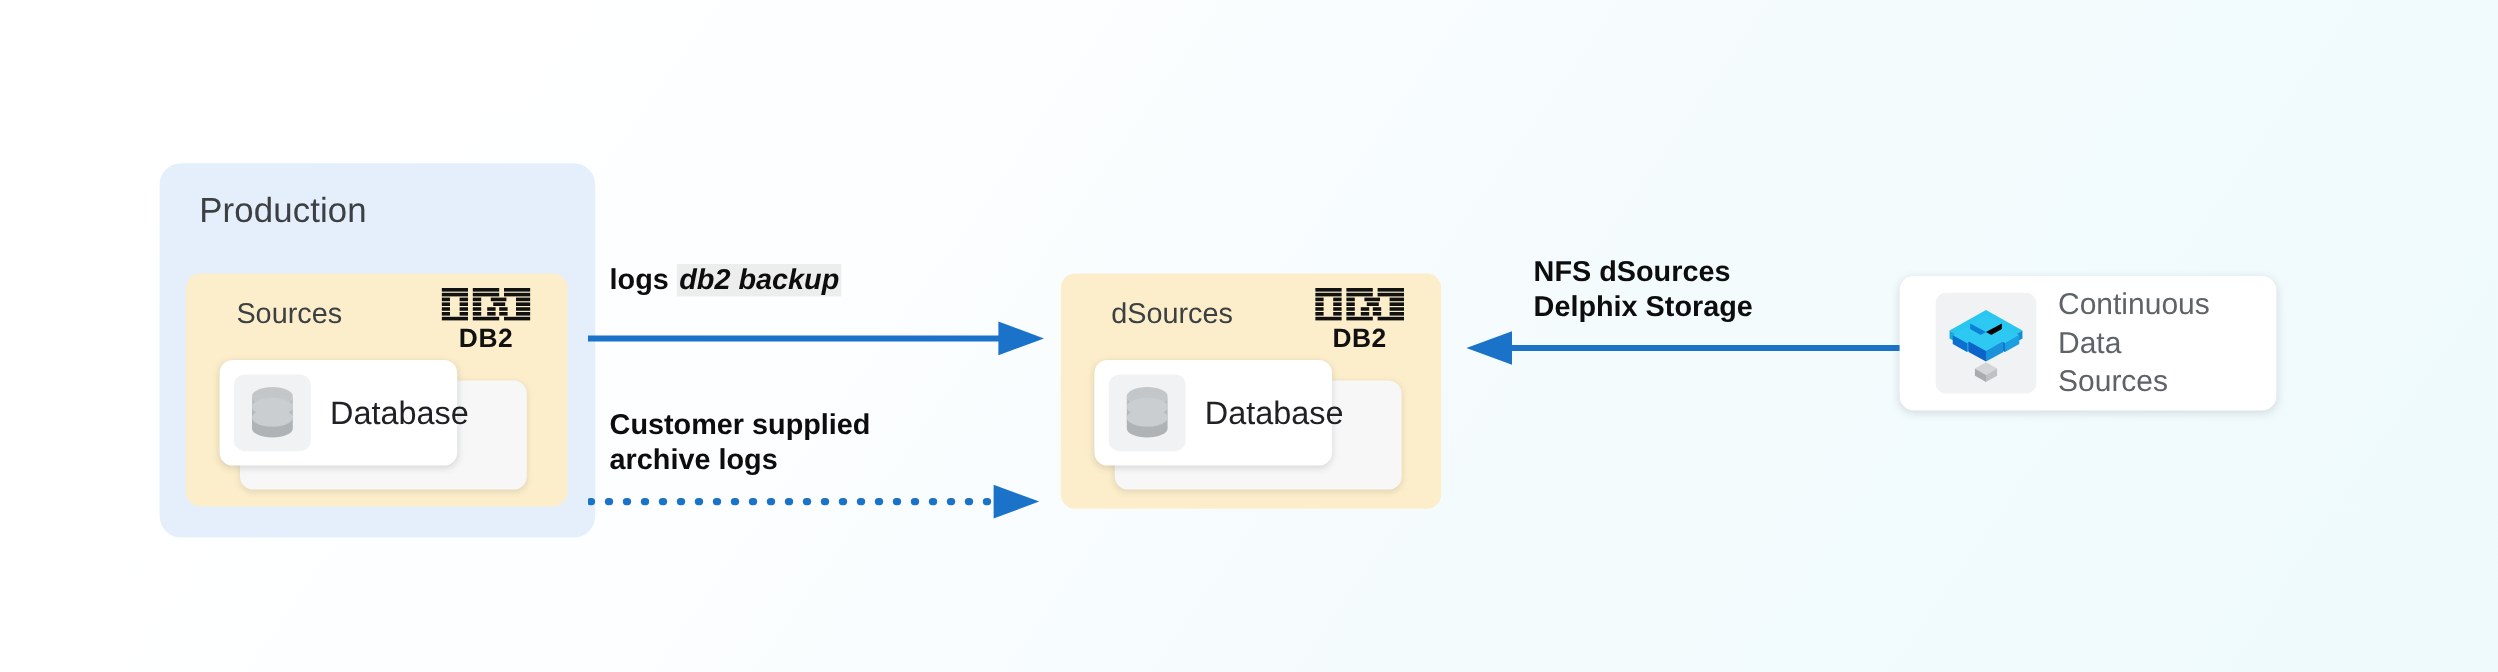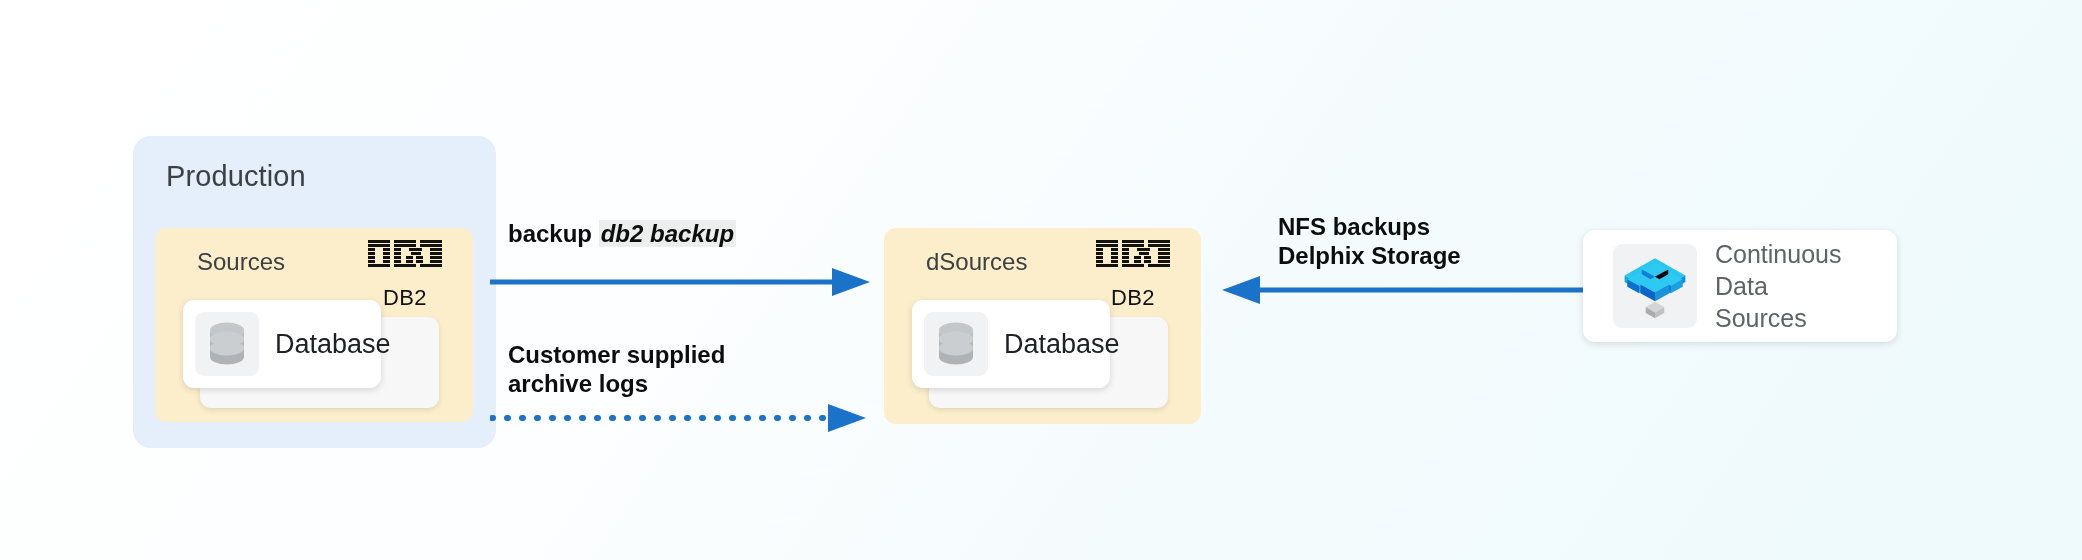--- a/index.html
+++ b/index.html
@@ -75,24 +75,24 @@
     text-align: center;
   }
   .ibm-mark {
     width: 74px;
     height: 30px;
     margin: 0 auto;
     display: block;
   }
   .db2-text {
     font-size: 22px;
-    font-weight: normal;
+    font-weight: bold;
     color: #111;
     letter-spacing: 0.4px;
-    margin-top: 17px;
+    margin-top: 1px;
     line-height: 1;
   }
 
   
   .card-stack {
     position: absolute;
     left: 28px;
     top: 72px;
     width: 256px;
     height: 108px;
@@ -314,38 +314,38 @@
             <path d="M4 27 v9 a17 7.5 0 0 0 34 0 v-9 a17 7.5 0 0 1 -34 0 z" fill="#b0b3b5"></path>
           </svg>
         </span>
         <span class="card-label">Database</span>
       </div>
     </div>
   </div>
 
   <div class="flow-text" style="left:508px; top:190px;">
     <br>
-    <span>backup </span><span class="code-inline">db2 backup</span>
+    <span>logs </span><span class="code-inline">db2 backup</span>
   </div>
   <svg class="connector" style="left:490px; top:264px;" width="380" height="36">
     <line x1="0" y1="18" x2="344" y2="18" stroke="#1a73c8" stroke-width="5"></line>
     <polygon points="342,4 380,18 342,32" fill="#1a73c8"></polygon>
   </svg>
 
   <div class="flow-text" style="left:508px; top:340px;">
     <span>Customer supplied</span><br>
     <span>archive logs</span>
   </div>
   <svg class="connector" style="left:490px; top:400px;" width="380" height="36">
     <line x1="2" y1="18" x2="336" y2="18" stroke="#1a73c8" stroke-width="6" stroke-linecap="round" stroke-dasharray="1 14"></line>
     <polygon points="338,4 376,18 338,32" fill="#1a73c8"></polygon>
   </svg>
 
   <div class="flow-text" style="left:1278px; top:212px;">
-    <span>NFS backups</span><br>
+    <span>NFS dSources</span><br>
     <span>Delphix Storage</span>
   </div>
   <svg class="connector" style="left:1222px; top:272px;" width="364" height="36">
     <polygon points="0,18 38,4 38,32" fill="#1a73c8"></polygon>
     <line x1="36" y1="18" x2="364" y2="18" stroke="#1a73c8" stroke-width="5"></line>
   </svg>
 
   <div class="cde-card">
     <span class="cde-icon-wrap">
       <svg width="66" height="66" viewBox="0 0 100 100">

